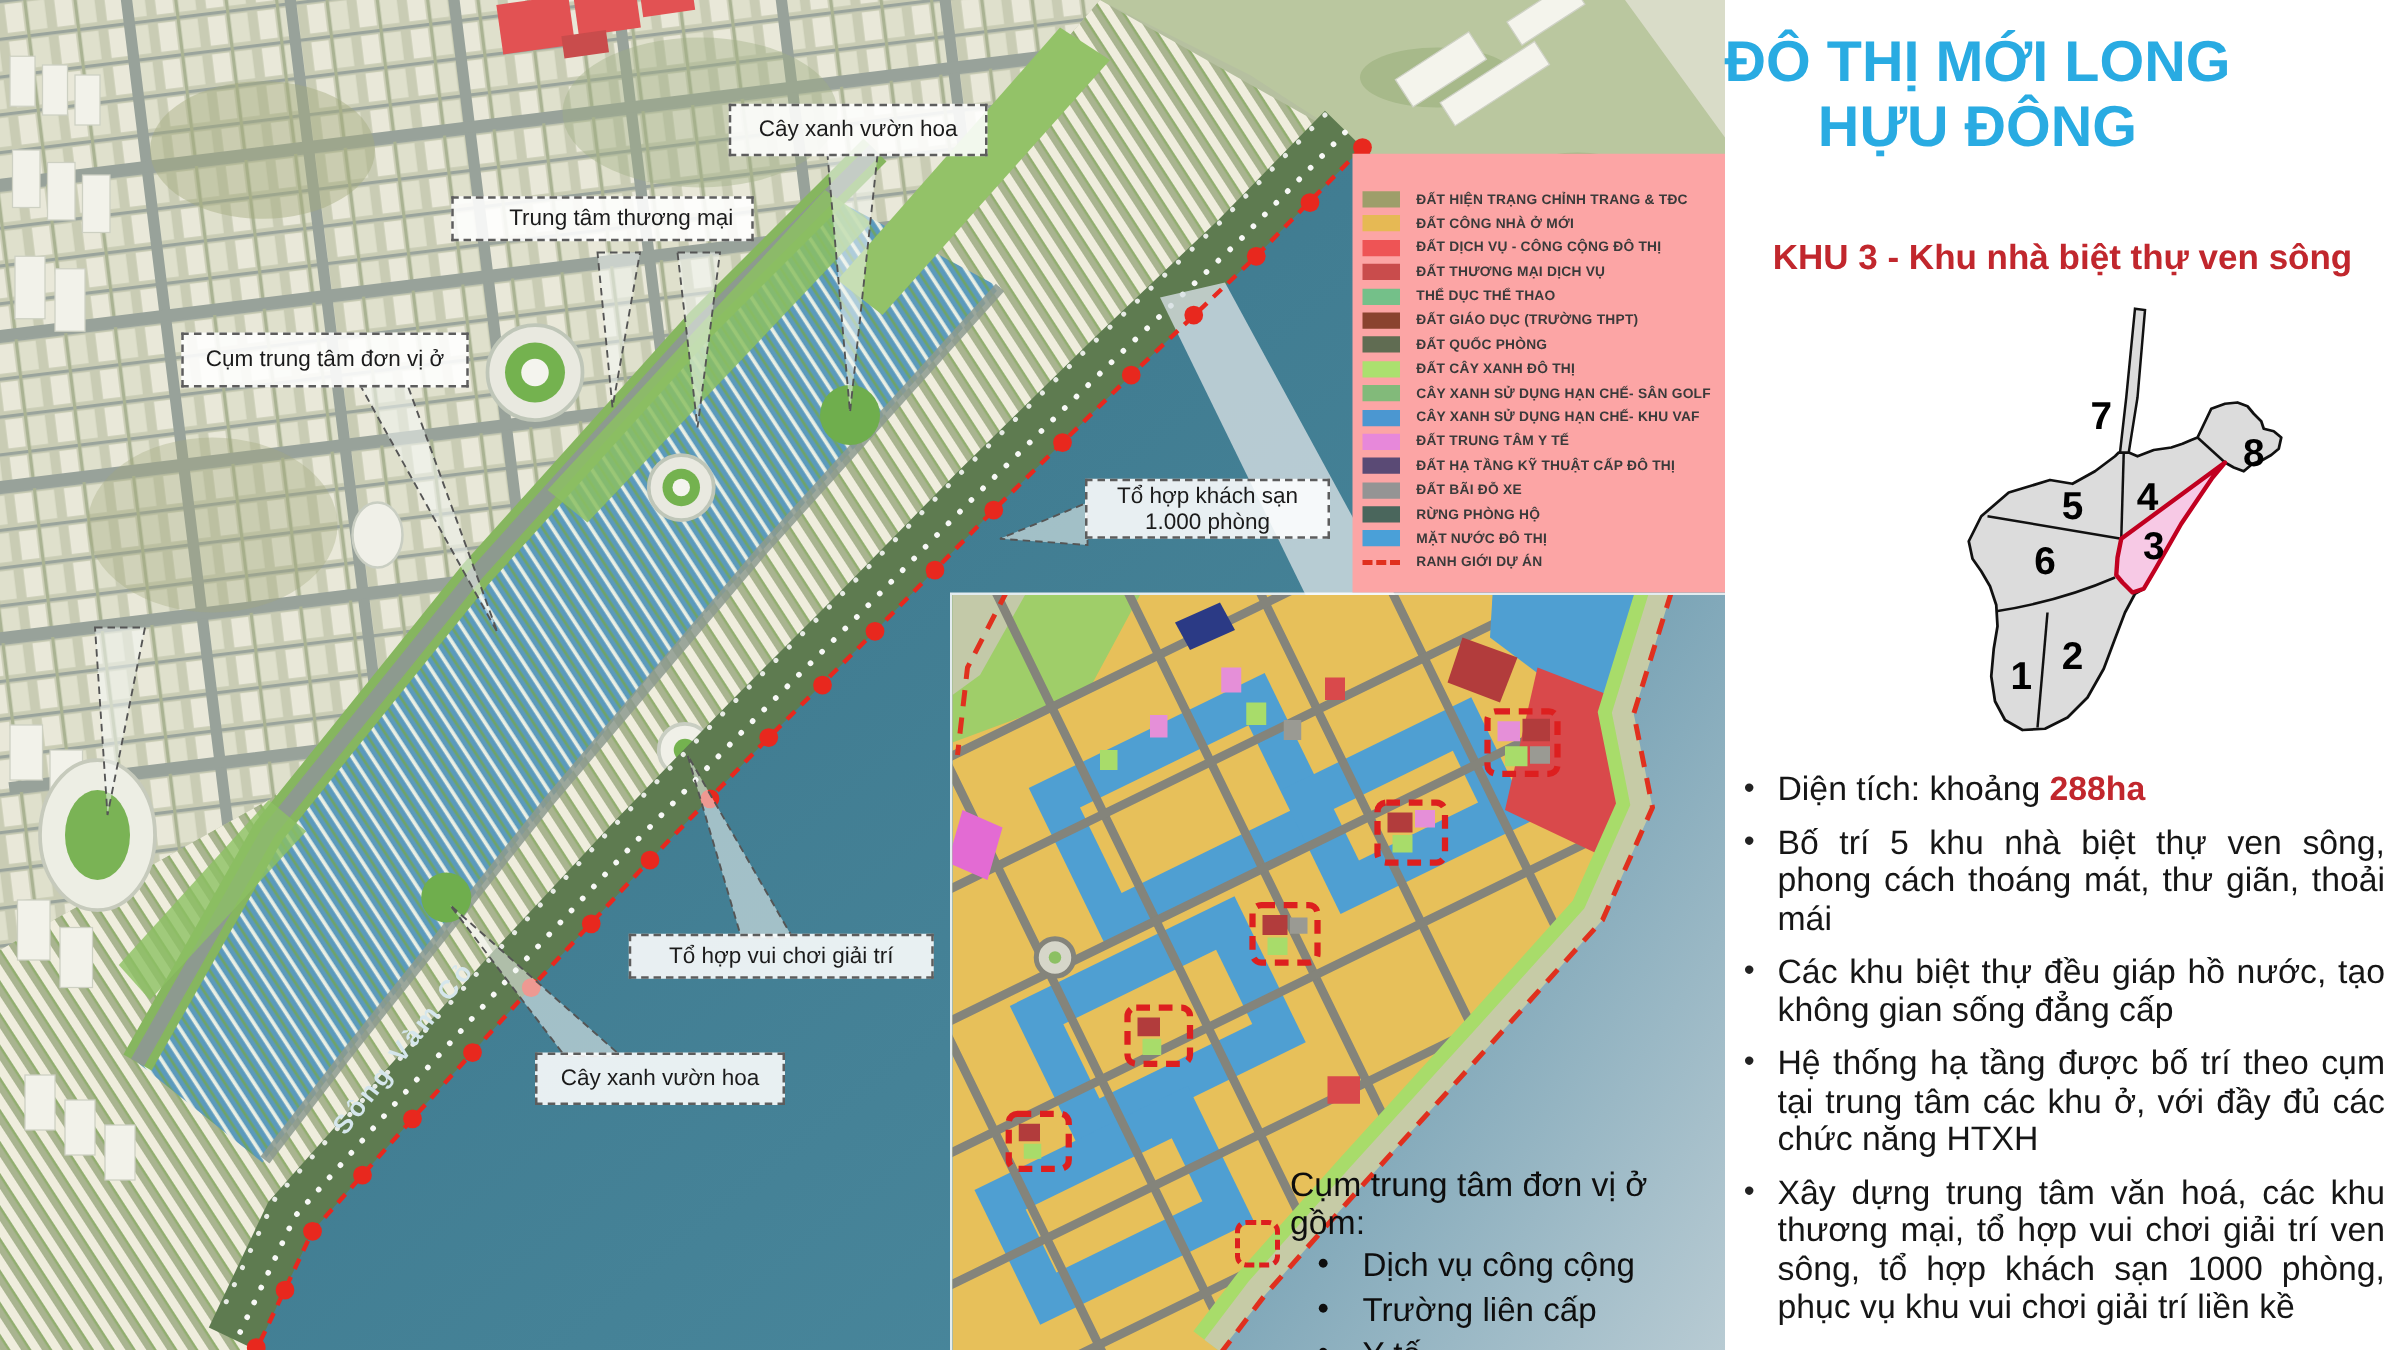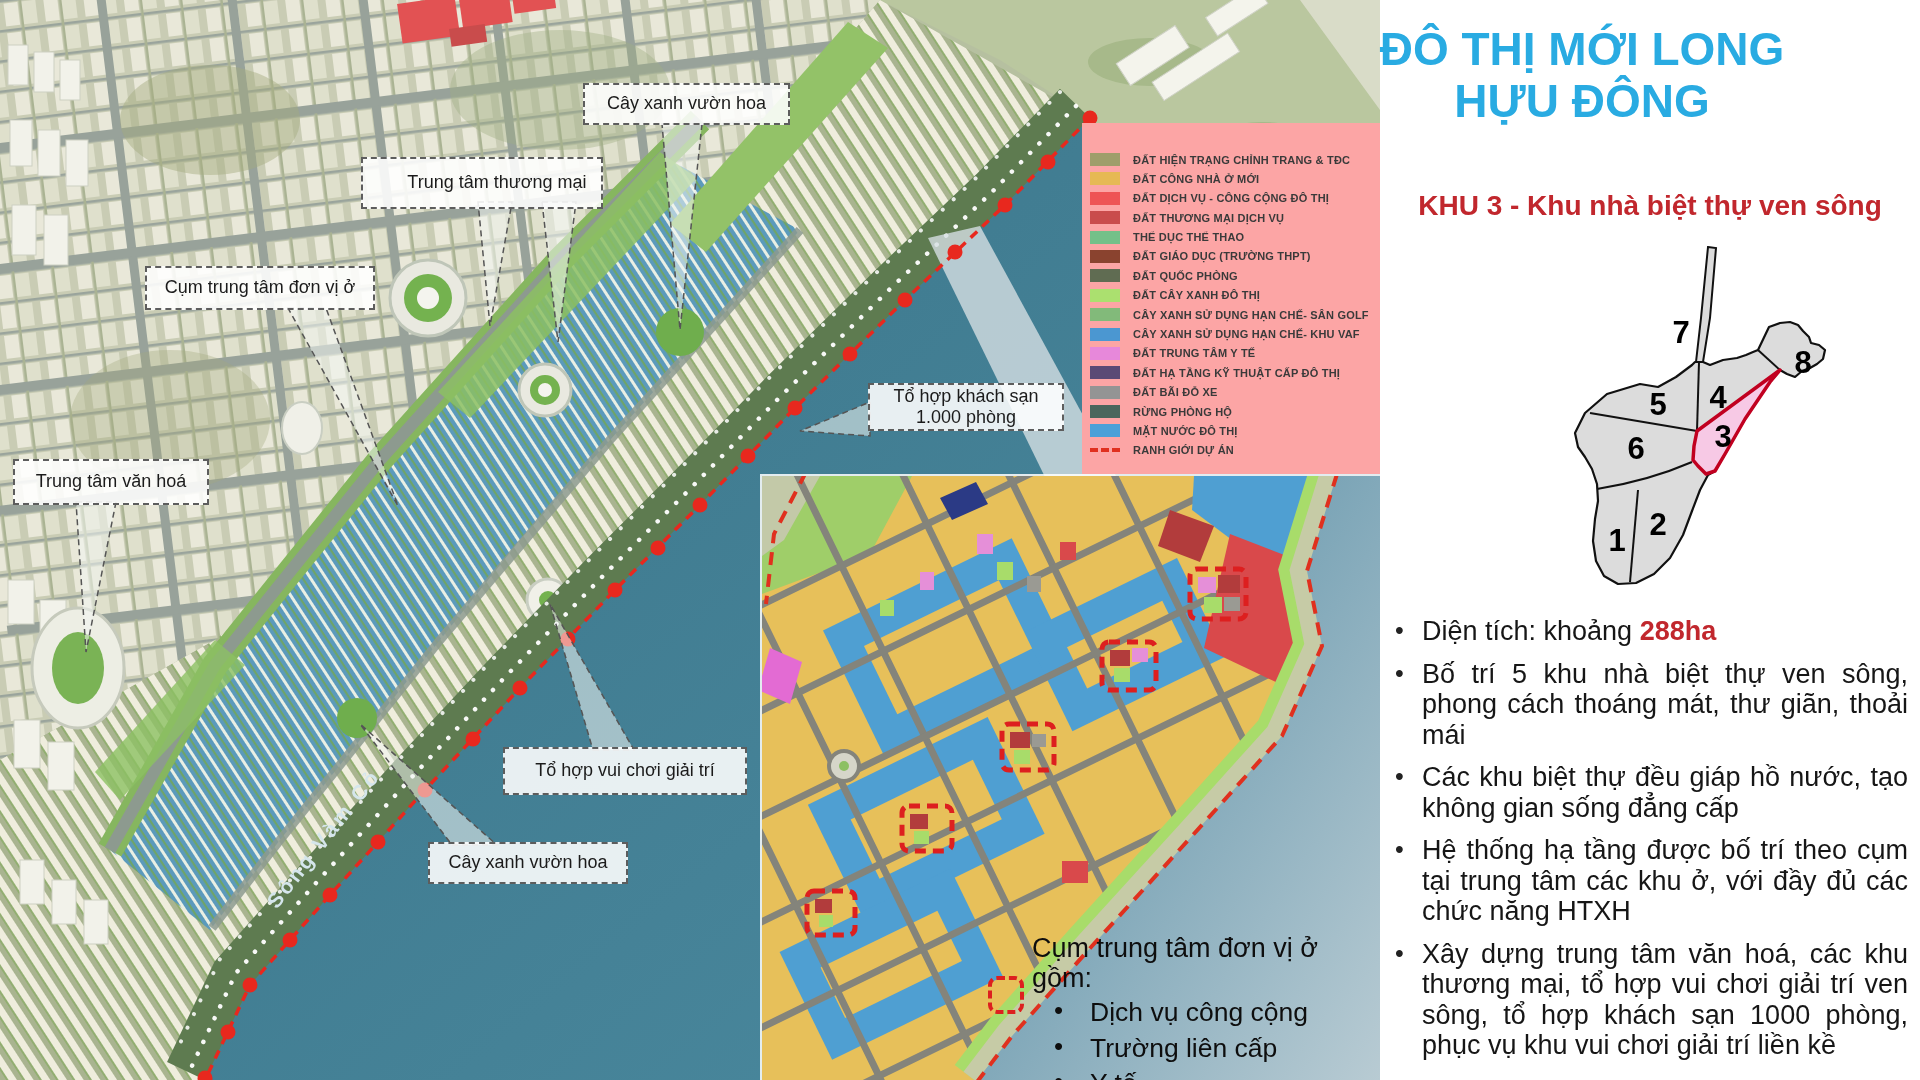--- a/index.html
+++ b/index.html
@@ -204,25 +204,24 @@
       <polygon points="76,502 116,502 86,652"></polygon>
       <polygon points="870,402 870,436 800,431"></polygon>
       <polygon points="593,750 634,750 550,604"></polygon>
       <polygon points="452,845 497,845 360,724"></polygon>
     </g>
   </svg>
 
   <div class="river-label">Sông Vàm Cỏ</div>
 
   <div class="callout" style="left:583px;top:83px;width:207px;height:42px;">Cây xanh vườn hoa</div>
-  <div class="callout" style="left:361px;top:157px;width:242px;height:52px;padding-left:40px;">Trung tâm thương mại</div>
+  <div class="callout" style="left:361px;top:157px;width:242px;height:36px;padding-left:40px;">Trung tâm thương mại</div>
   <div class="callout" style="left:145px;top:266px;width:230px;height:44px;">Cụm trung tâm đơn vị ở</div>
-  <div class="callout" style="left:13px;top:459px;width:196px;height:46px;">Trung tâm văn hoá</div>
   <div class="callout" style="left:868px;top:383px;width:196px;height:48px;">Tổ hợp khách sạn 1.000 phòng</div>
-  <div class="callout" style="left:503px;top:747px;width:244px;height:48px;">Tổ hợp vui chơi giải trí</div>
+  <div class="callout" style="left:503px;top:747px;width:244px;height:36px;">Tổ hợp vui chơi giải trí</div>
   <div class="callout" style="left:428px;top:842px;width:200px;height:42px;">Cây xanh vườn hoa</div>
 
   <div class="legend">
     <div class="lrow">
         <span class="sw" style="--c: #9e9e6a;"></span>
         <span class="lt">ĐẤT HIỆN TRẠNG CHỈNH TRANG &amp; TĐC</span>
       </div>
     <div class="lrow">
         <span class="sw" style="--c: #e6b954;"></span>
         <span class="lt">ĐẤT CÔNG NHÀ Ở MỚI</span>

